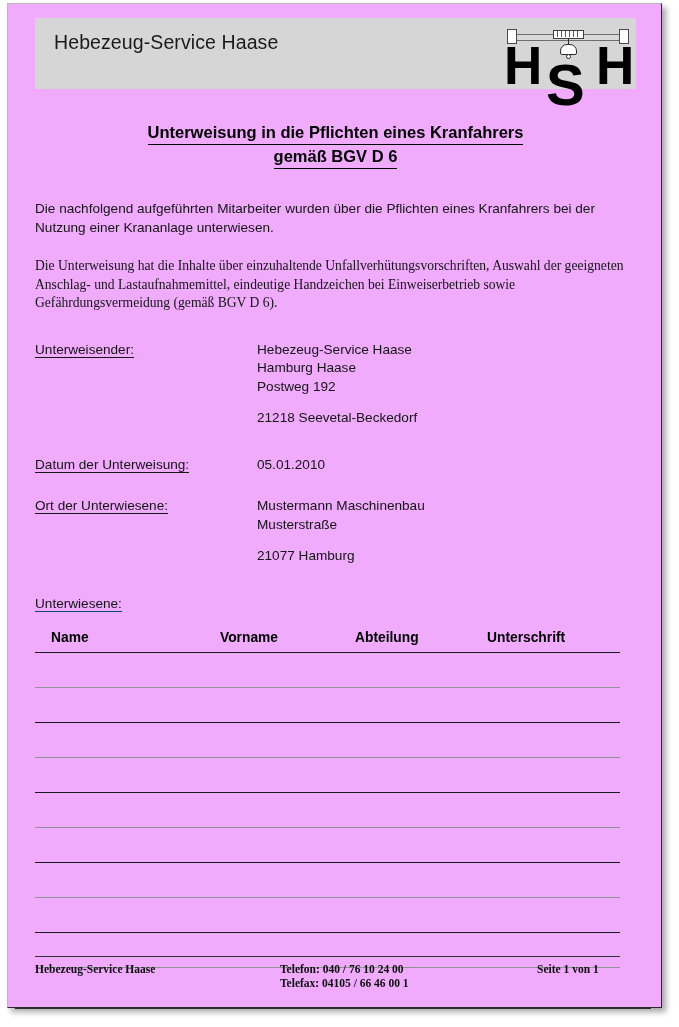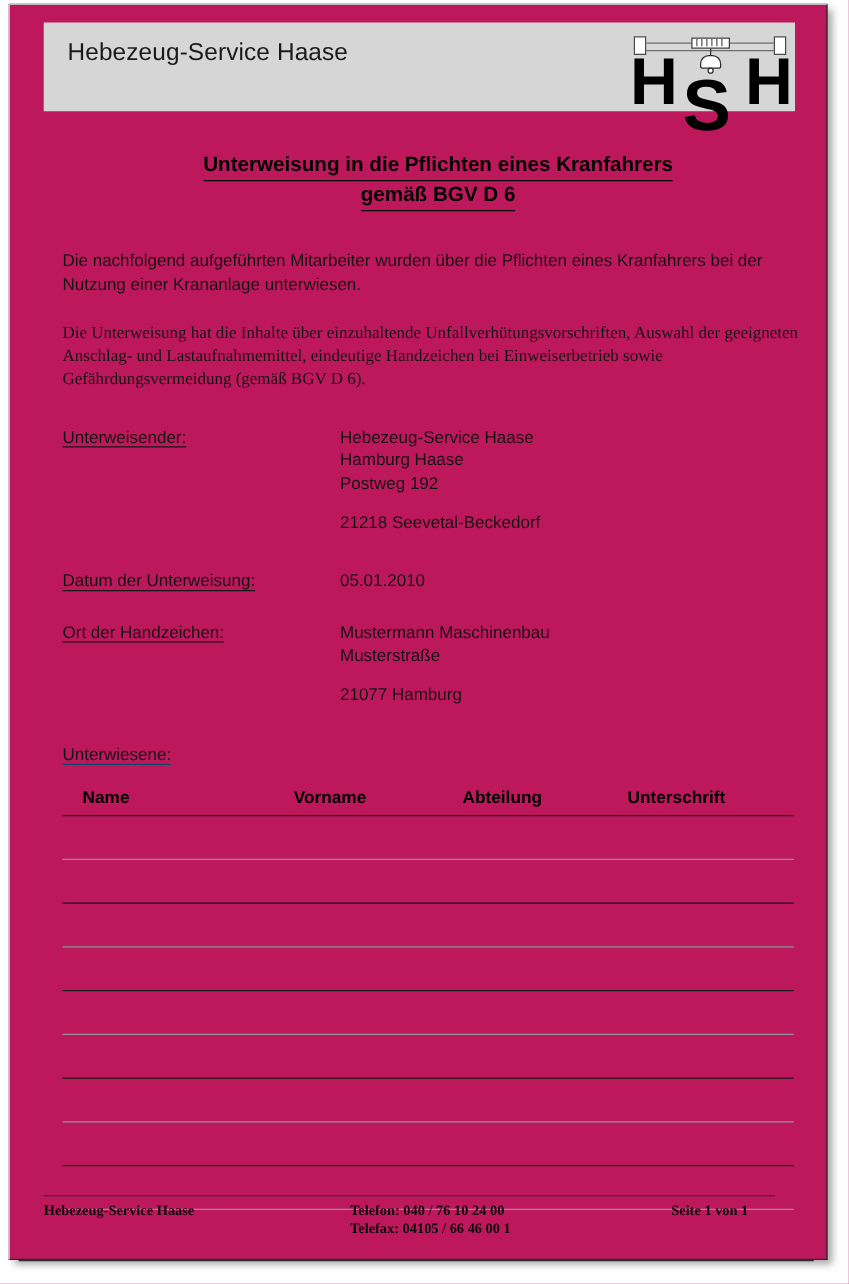--- a/index.html
+++ b/index.html
@@ -16,21 +16,21 @@
     position: relative;
   }
 
   
   #page-sheet {
     position: absolute;
     left: 7px;
     top: 3px;
     width: 655px;
     height: 1005px;
-    background: #be185d;
+    background: #f0abfc;
     border: 1px solid #b9b9b9;
     border-right: 1px solid #2a2a2a;
     border-bottom: 1px solid #2a2a2a;
     box-sizing: border-box;
     box-shadow: 4px 4px 6px rgba(0,0,0,0.35);
   }
 
   
   #header-band {
     position: absolute;
@@ -124,21 +124,21 @@
     width: 5px; height: 5px;
     background: #ffffff;
     border: 1px solid #2b2b2b;
     border-radius: 50%;
     box-sizing: border-box;
   }
 
   
   #content {
     position: absolute;
-    left: 42px;
+    left: 27px;
     top: 100px;
     width: 601px;
   }
 
   #doc-title {
     text-align: center;
     font-size: 16.5px;
     font-weight: bold;
     color: #000;
     line-height: 21px;
@@ -327,21 +327,21 @@
 
     <div class="field-row" id="field-datum">
       <div class="field-label">
         <span>Datum der Unterweisung:</span>
       </div>
       <div class="field-value">05.01.2010</div>
     </div>
 
     <div class="field-row" id="field-ort">
       <div class="field-label">
-        <span>Ort der Handzeichen:</span>
+        <span>Ort der Unterwiesene:</span>
       </div>
       <div class="field-value">
         <span class="vline">Mustermann Maschinenbau</span>
         <span class="vline">Musterstraße</span>
         <span class="vline gap">21077 Hamburg</span>
       </div>
     </div>
 
     <div id="unterwiesene-label">
       <span>Unterwiesene:</span>

